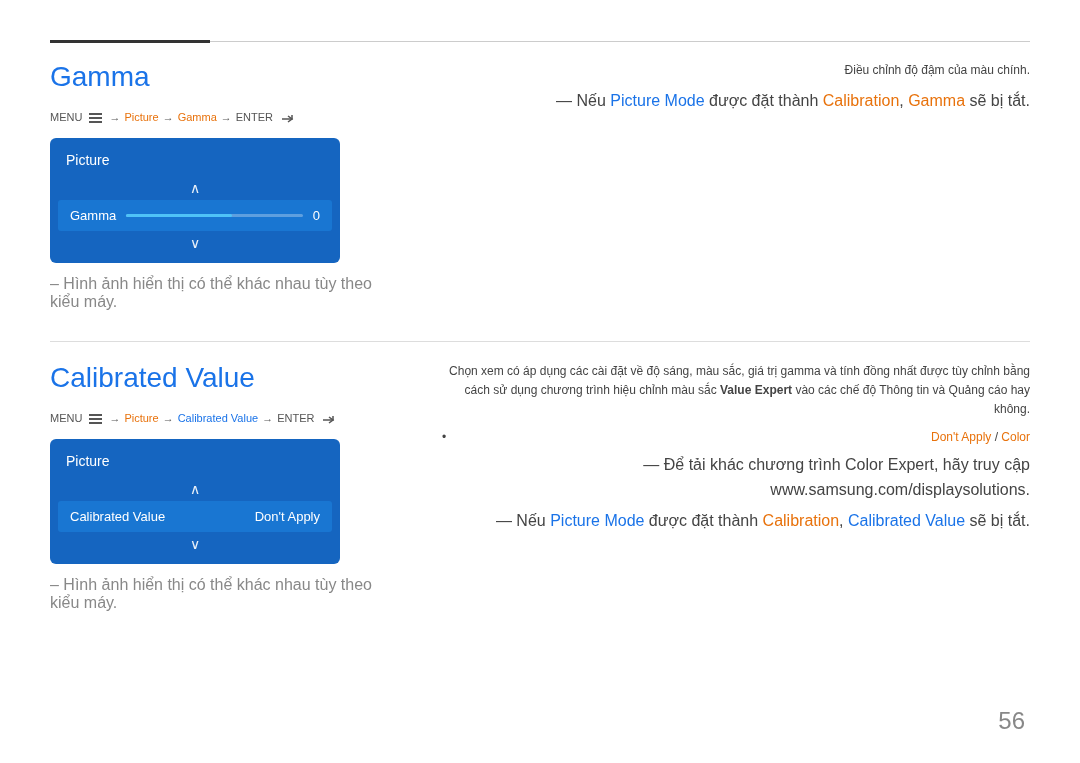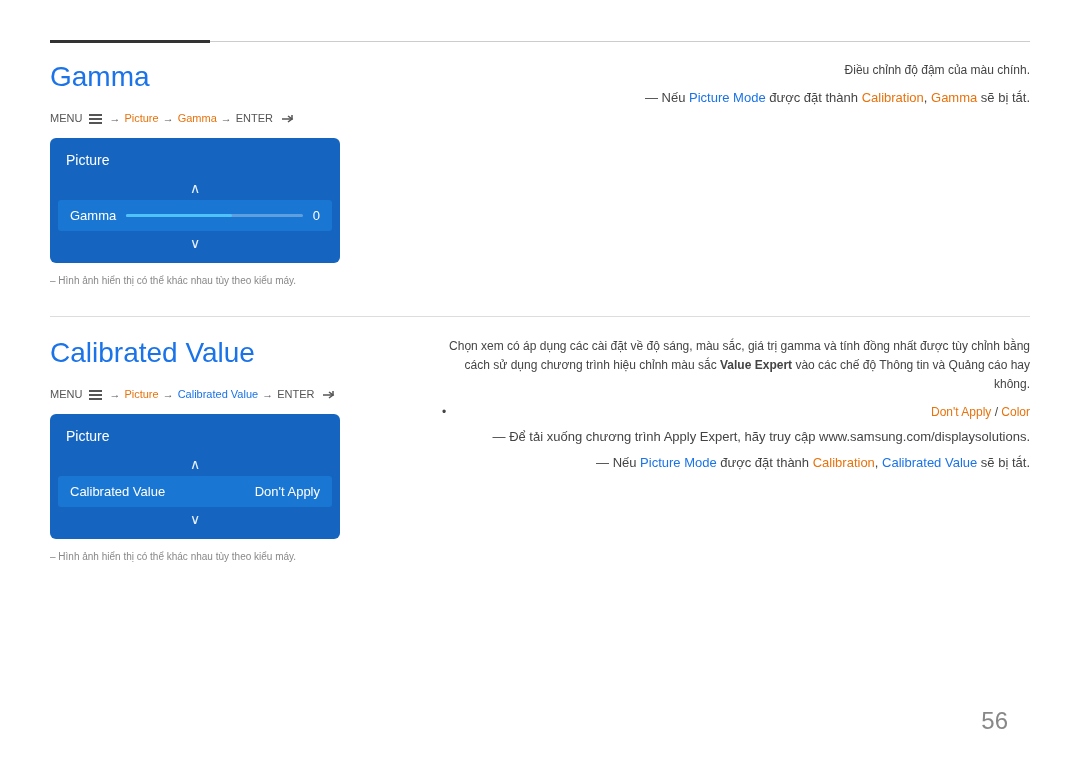--- a/index.html
+++ b/index.html
@@ -62,21 +62,21 @@
       color: #1a73e8;
       margin-bottom: 18px;
     }
 
     
     .menu-path {
       font-size: 11px;
       color: #555;
       margin-bottom: 14px;
       display: flex;
-      align-items: center;
+      align-items: flex-start;
       gap: 4px;
     }
     .menu-path .highlight-orange { color: #e8720c; font-weight: 500; }
     .menu-path .highlight-blue { color: #1a73e8; font-weight: 500; }
 
     
     .tv-box {
       background: #1565c0;
       border-radius: 6px;
       padding: 8px 0 8px 0;
@@ -124,34 +124,34 @@
     }
     .tv-box-slider-fill {
       width: 60%;
       height: 100%;
       background: #4fc3f7;
       border-radius: 2px;
     }
 
     
     .note-text {
-      font-size: 10px;
+      font-size: 16px;
       color: #888;
       margin-top: 12px;
     }
 
     
     .desc-main {
       font-size: 12px;
       color: #444;
       line-height: 1.6;
       margin-bottom: 8px;
     }
     .desc-item {
-      font-size: 13px;
+      font-size: 16px;
       color: #444;
       margin-bottom: 5px;
       line-height: 1.6;
     }
     .desc-item::before {
       content: '— ';
     }
     .bullet-item {
       font-size: 12px;
       color: #444;
@@ -174,21 +174,21 @@
       height: 1px;
       background: #ddd;
       margin: 20px 0 20px 0;
       width: 100%;
     }
 
     
     .page-number {
       position: absolute;
       bottom: 28px;
-      right: 72px;
+      right: 55px;
       font-size: 24px;
       color: #888;
       font-weight: 300;
     }
 
     .slash { color: #444; }
   </style>
 </head>
 <body>
 
@@ -292,21 +292,21 @@
       </div>
 
       <div class="note-text">– Hình ảnh hiển thị có thể khác nhau tùy theo kiểu máy.</div>
     </div>
 
     <div class="right-col">
       <p class="desc-main">Chọn xem có áp dụng các cài đặt về độ sáng, màu sắc, giá trị gamma và tính đồng nhất được tùy chỉnh bằng cách sử dụng chương trình hiệu chỉnh màu sắc <span class="text-bold">Value Expert</span> vào các chế độ Thông tin và Quảng cáo hay không.</p>
       <p class="bullet-item">
         <span class="highlight-orange">Don't Apply</span><span class="slash"> / </span><span class="highlight-orange">Color</span>
       </p>
-      <p class="desc-item">Để tải xuống chương trình Apply Expert, hãy truy cập www.samsung.com/displaysolutions.</p>
+      <p class="desc-item">Để tải khác chương trình Color Expert, hãy truy cập www.samsung.com/displaysolutions.</p>
       <p class="desc-item">
         Nếu <span class="highlight-blue">Picture Mode</span> được đặt thành <span class="highlight-orange">Calibration</span>, <span class="highlight-blue">Calibrated Value</span> sẽ bị tắt.
       </p>
     </div>
   </div>
 
   <div class="page-number">56</div>
 
 </div>
 

